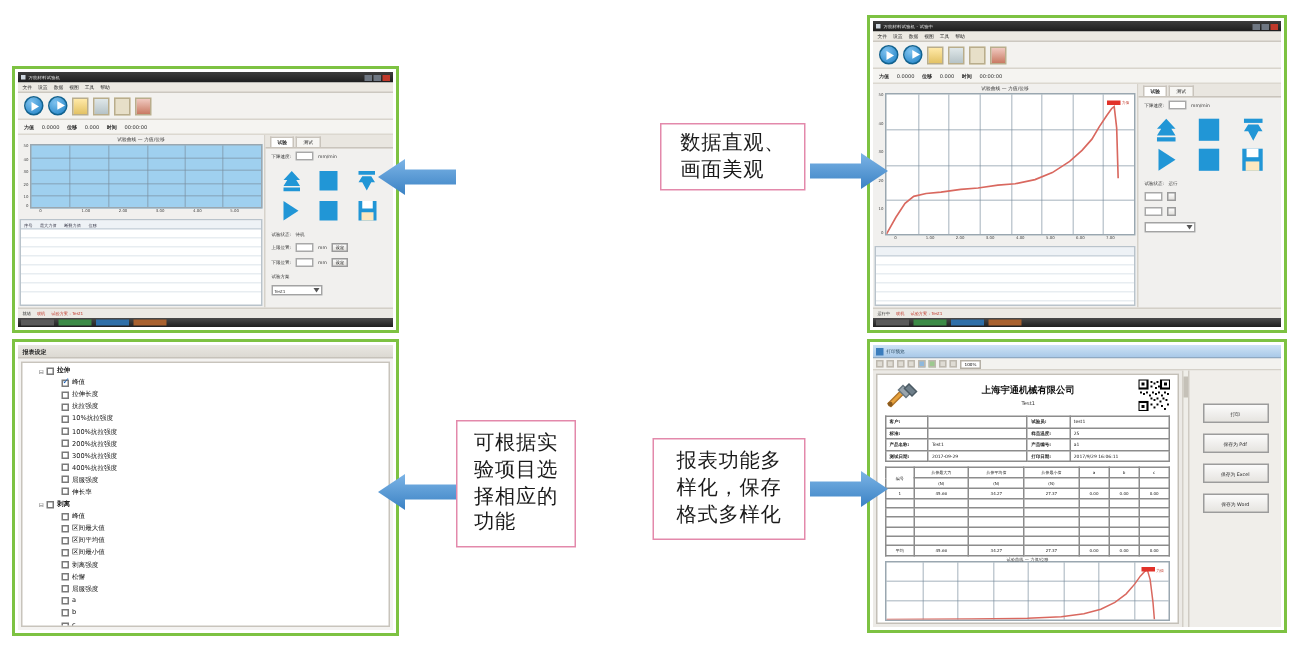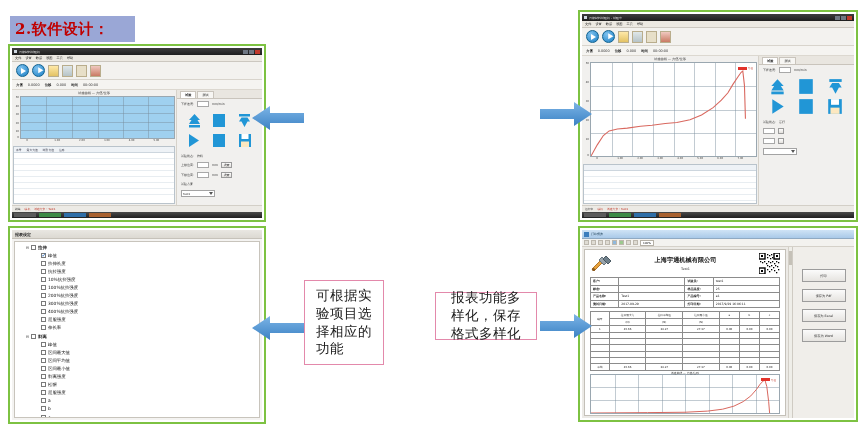--- a/index.html
+++ b/index.html
@@ -182,23 +182,20 @@
              display: flex; align-items: center; justify-content: center; }
   .callout p { margin: 0; color: #1a1a1a; font-size: 13.5px; line-height: 1.32;
                font-family: "DejaVu Serif","Liberation Serif",serif; text-align: left;
                letter-spacing: .5px; }
 </style>
 </head>
 <body>
 
 <div id="page">
 
-  <div class="title-band">
-    <span>2.软件设计：</span>
-  </div>
 
   <div class="panel" id="panel-tl">
     <div class="win">
       <div class="win-title">
         <div class="wt-left">
           <div class="dot"></div>
           <div class="ttxt">万能材料试验机</div>
         </div>
         <div class="wbtns">
           <div class="wb"></div>
@@ -907,20 +904,23 @@
   <svg class="arrow" style="left:538px;top:308px;" width="56" height="36">
     <defs>
         <linearGradient id="gr2" x1="0" y1="0" x2="0" y2="1">
       <stop offset="0" stop-color="#7cb4e6"></stop>
           <stop offset="1" stop-color="#3b82c4"></stop>
         </linearGradient>
       </defs>
     <path d="M54 18 L36 6 L36 13 L2 13 L2 23 L36 23 L36 30 Z" fill="url(#gr2)"></path>
   </svg>
 
+  <div class="callout" style="left:440px;top:82px;width:97px;height:45px;">
+    <p>数据直观、<br>画面美观</p>
+  </div>
   <div class="callout" style="left:304px;top:280px;width:80px;height:85px;">
     <p>可根据实<br>验项目选<br>择相应的<br>功能</p>
   </div>
-  <div class="callout" style="left:435px;top:292px;width:102px;height:48px;">
+  <div class="callout" style="left:435px;top:292px;width:102px;height:68px;">
     <p>报表功能多<br>样化，保存<br>格式多样化</p>
   </div>
 
 </div>
 
 </body></html>

